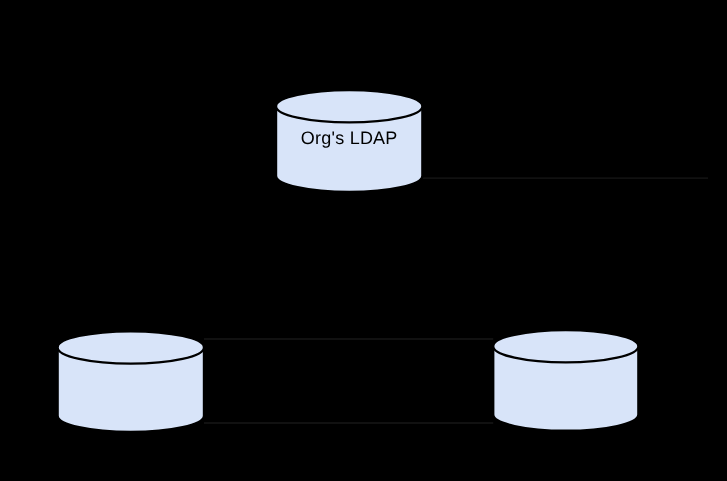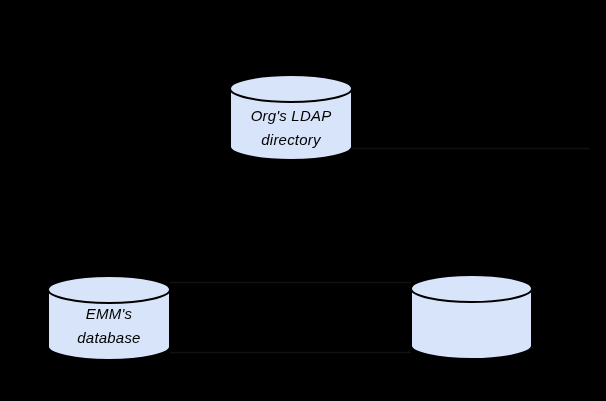--- a/index.html
+++ b/index.html
@@ -32,21 +32,21 @@
   }
   .node-label {
     position: absolute;
     text-align: center;
     color: #000000;
     font-size: 15px;
     line-height: 24px;
     letter-spacing: 0.2px;
     user-select: none;
   }
-  .node-label span { display: block; font-style: italic; }
+  .node-label span { display: block; }
   .label-ldap   { left: 230px; top: 104px; width: 122px; }
   .label-emm    { left: 48px;  top: 302px; width: 122px; }
   .label-google { left: 411px; top: 313px; width: 121px; }
 </style>
 </head>
 <body>
 
 <div class="canvas">
 
   <svg width="606" height="401" viewBox="0 0 606 401">
@@ -66,22 +66,17 @@
     </g>
 
     <g>
       <path class="cyl-body" d="M 411 288.5 V 345.5 A 60.5 13.5 0 0 0 532 345.5 V 288.5"></path>
       <ellipse class="cyl-top" cx="471.5" cy="288.5" rx="60.5" ry="13.5"></ellipse>
     </g>
   </svg>
 
   <div class="node-label label-ldap">
     <span>Org's LDAP</span>
-    <span>directory</span>
   </div>
 
-  <div class="node-label label-emm">
-    <span>EMM's</span>
-    <span>database</span>
-  </div>
 
 
 </div>
 
 </body></html>

